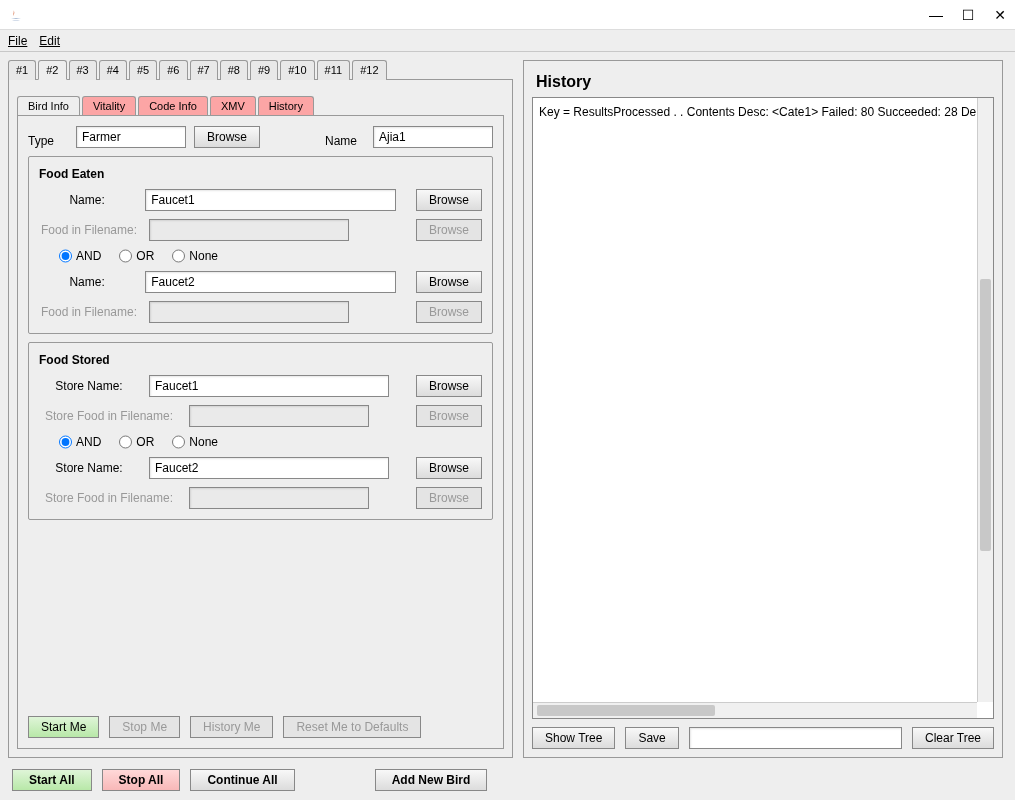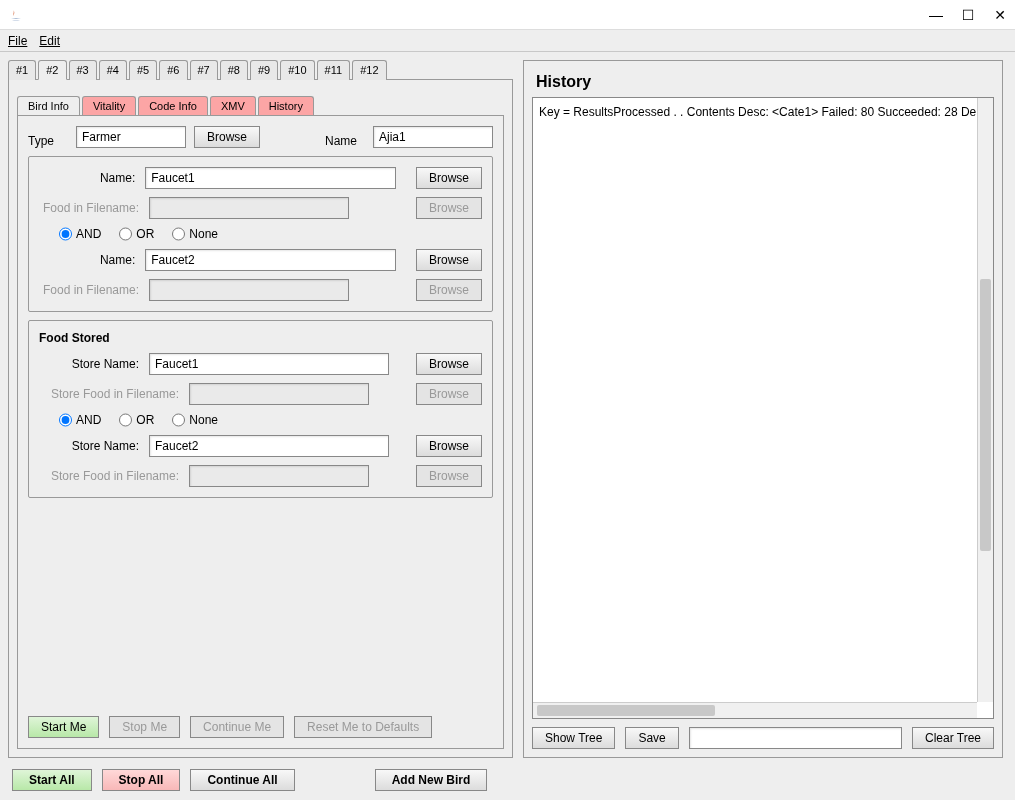--- a/index.html
+++ b/index.html
@@ -106,21 +106,21 @@
 }
 .group {
   border: 1px solid #999;
   border-radius: 2px;
   padding: 10px;
   position: relative;
 }
 .group-title-hidden { font-weight: bold; margin-bottom: 8px; }
 .group .frow { display: flex; align-items: center; gap: 10px; margin-bottom: 8px; }
 .group .frow:last-child { margin-bottom: 0; }
-.lbl { width: 100px; text-align: right; }
+.lbl { width: 100px; text-align: center; }
 .lbl.dis { color: #999; }
 .radio-row { display: flex; gap: 18px; align-items: center; margin: 4px 0 8px 20px; }
 .radio-row label { display: flex; gap: 4px; }
 .bottom-btns { display: flex; gap: 10px; margin-top: auto; padding-top: 10px; }
 .footer {
   height: 40px;
   display: flex;
   align-items: center;
   gap: 10px;
   padding: 0 12px;
@@ -238,20 +238,21 @@
         <div class="row">
           <label>Type</label>
           <input type="text" style="width: 110px;" value="Farmer">
           <button class="btn">Browse</button>
           <div style="flex:1"></div>
           <label>Name</label>
           <input type="text" style="width: 120px;" value="Ajia1">
         </div>
 
         <div class="group">
+          <div class="group-title-hidden">Food Eaten</div>
           <div class="frow">
             <span class="lbl">Name:</span>
             <input type="text" style="width: 260px;" value="Faucet1">
             <div style="flex:1"></div>
             <button class="btn">Browse</button>
           </div>
           <div class="frow">
             <span class="lbl dis">Food in Filename:</span>
             <input type="text" disabled="" style="width: 200px;">
             <div style="flex:1"></div>
@@ -323,21 +324,21 @@
             <span class="lbl dis" style="width:140px">Store Food in Filename:</span>
             <input type="text" disabled="" style="width: 180px;">
             <div style="flex:1"></div>
             <button class="btn disabled" disabled="">Browse</button>
           </div>
         </div>
 
         <div class="bottom-btns">
           <button class="btn green">Start Me</button>
           <button class="btn disabled" disabled="">Stop Me</button>
-          <button class="btn disabled" disabled="">Continue Me</button>
+          <button class="btn disabled" disabled="">History Me</button>
           <button class="btn disabled" disabled="">Reset Me to Defaults</button>
         </div>
       </div>
     </div>
   </div>
 
   <div class="right-panel">
     <div class="tab-panel">
       <div class="hist-title">History</div>
       <div class="log-container">

